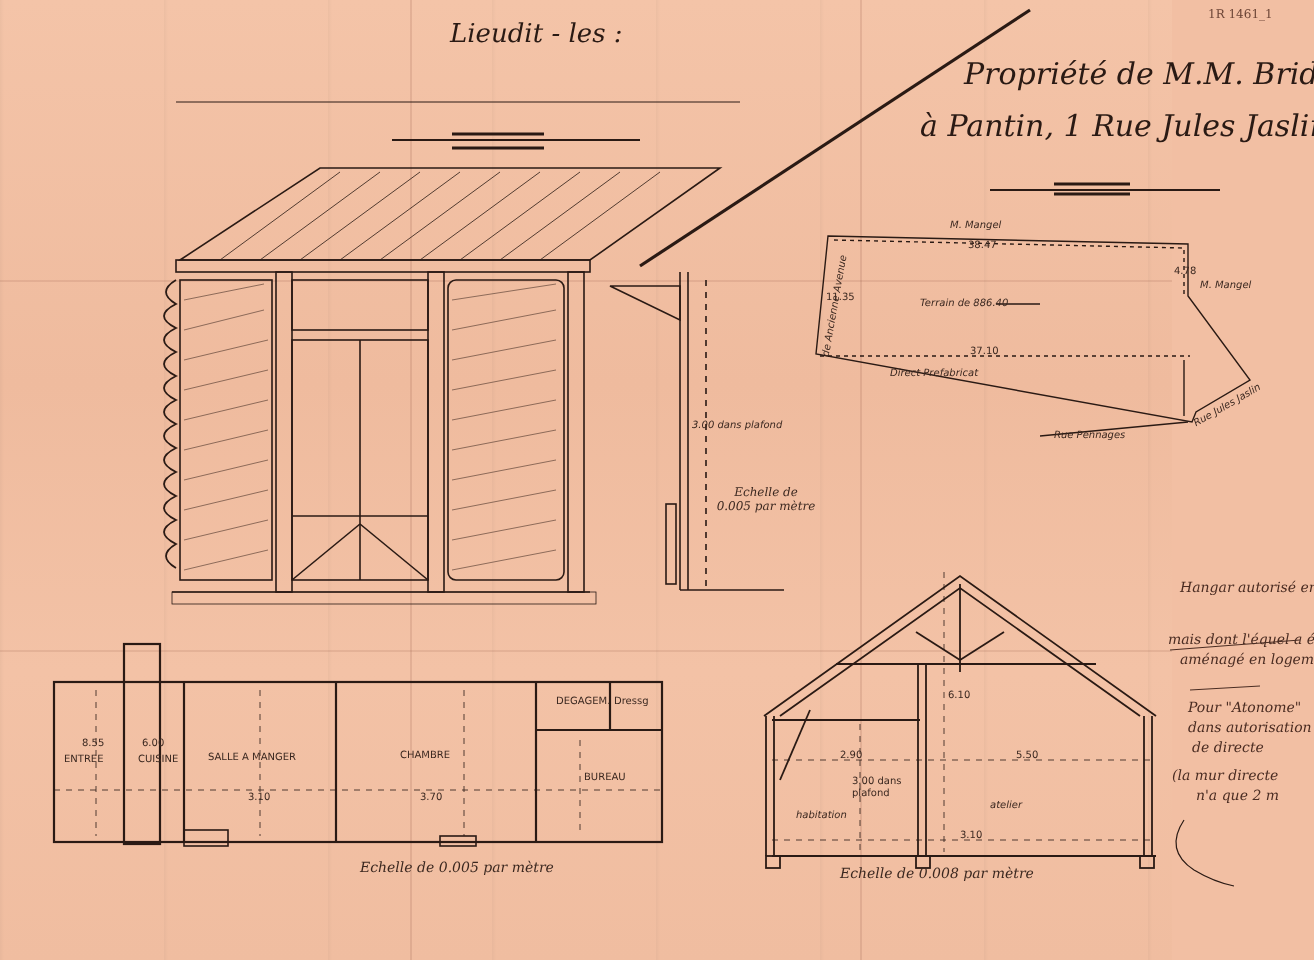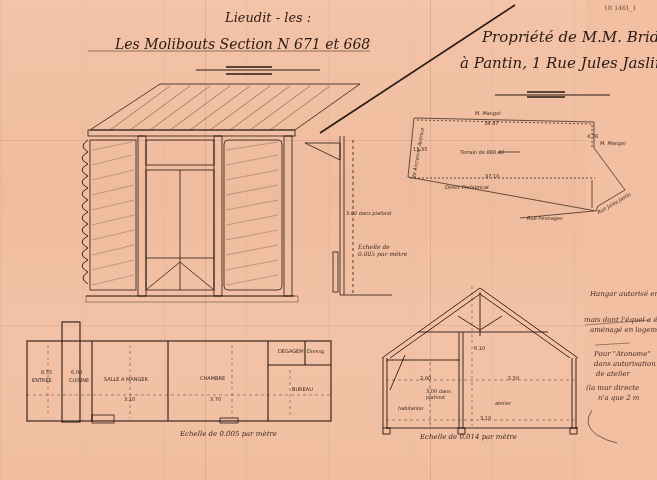--- a/index.html
+++ b/index.html
@@ -11,21 +11,21 @@
   .fold-v{position:absolute;top:0;bottom:0;width:1px;background:rgba(150,90,70,0.18);}
   .fold-h{position:absolute;left:0;right:0;height:1px;background:rgba(150,90,70,0.15);}
   .txt{position:absolute;color:#2a1a14;white-space:nowrap;}
   .script{font-family:"DejaVu Serif",serif;font-style:italic;}
   .title1{left:225px;top:10px;font-size:13px;}
   .title2{left:115px;top:36px;font-size:14px;}
   .prop1{left:482px;top:28px;font-size:15px;}
   .prop2{left:460px;top:54px;font-size:15px;}
   .ref{left:604px;top:4px;font-size:6px;color:#6b4436;}
   .sm{font-size:5px;color:#3b2820;font-family:"DejaVu Sans",sans-serif;}
-  .scale{font-size:7px;font-style:italic;color:#3b2820;}
+  .scale{font-size:7px;font-style:italic;color:#3b2820;text-align:center;}
   .note{font-size:7px;font-style:italic;color:#4a2c22;line-height:9px;}
   svg{position:absolute;left:0;top:0;}
 </style>
 </head>
 <body>
 
 <div class="sheet">
   <div class="fold-v" style="left:205px"></div>
   <div class="fold-v" style="left:430px"></div>
   <div class="fold-h" style="top:140px"></div>
@@ -144,21 +144,20 @@
       <path d="M592,410 q-10,15 5,25 q10,6 20,8" stroke-width="0.6"></path>
     </g>
 
     <g stroke="#4a2c22" stroke-width="0.5" fill="none">
       <line x1="585" y1="325" x2="650" y2="320"></line>
       <line x1="595" y1="345" x2="630" y2="343"></line>
     </g>
   </svg>
 
   <div class="txt script title1">Lieudit - les :</div>
-  <div class="txt script title2">Les Molibouts Section N 671 et 668</div>
   <div class="txt script prop1">Propriété de M.M. Bridier</div>
   <div class="txt script prop2">à Pantin, 1 Rue Jules Jaslin</div>
   <div class="txt ref">1R 1461_1</div>
 
   <div class="txt sm" style="left:475px;top:110px;font-style:italic">M. Mangel</div>
   <div class="txt sm" style="left:600px;top:140px;font-style:italic">M. Mangel</div>
   <div class="txt sm" style="left:445px;top:184px;font-style:italic">Direct Prefabricat</div>
   <div class="txt sm" style="left:392px;top:150px;transform:rotate(-80deg);font-style:italic">de Ancienne Avenue</div>
   <div class="txt sm" style="left:527px;top:215px;font-style:italic">Rue Pennages</div>
   <div class="txt sm" style="left:595px;top:200px;transform:rotate(-30deg);font-style:italic">Rue Jules Jaslin</div>
@@ -184,23 +183,23 @@
   <div class="txt sm" style="left:210px;top:396px">3.70</div>
   <div class="txt scale" style="left:180px;top:430px">Echelle de 0.005 par mètre</div>
 
   <div class="txt sm" style="left:398px;top:405px;font-style:italic">habitation</div>
   <div class="txt sm" style="left:495px;top:400px;font-style:italic">atelier</div>
   <div class="txt sm" style="left:420px;top:375px">2.90</div>
   <div class="txt sm" style="left:508px;top:375px">5.50</div>
   <div class="txt sm" style="left:426px;top:388px;width:28px;white-space:normal">3.00 dans plafond</div>
   <div class="txt sm" style="left:474px;top:345px">6.10</div>
   <div class="txt sm" style="left:480px;top:415px">3.10</div>
-  <div class="txt scale" style="left:420px;top:433px">Echelle de 0.014 par mètre</div>
+  <div class="txt scale" style="left:420px;top:433px">Echelle de 0.008 par mètre</div>
 
   <div class="txt note" style="left:590px;top:290px">Hangar autorisé en 1934</div>
   <div class="txt note" style="left:584px;top:316px">mais dont l'équel a été</div>
   <div class="txt note" style="left:590px;top:326px">aménagé en logement</div>
   <div class="txt note" style="left:594px;top:350px">Pour "Atonome"</div>
   <div class="txt note" style="left:594px;top:360px">dans autorisation</div>
-  <div class="txt note" style="left:596px;top:370px">de atelier</div>
+  <div class="txt note" style="left:596px;top:370px">de directe</div>
   <div class="txt note" style="left:586px;top:384px">(la mur directe</div>
   <div class="txt note" style="left:598px;top:394px">n'a que 2 m</div>
 </div>
 
 </body></html>

